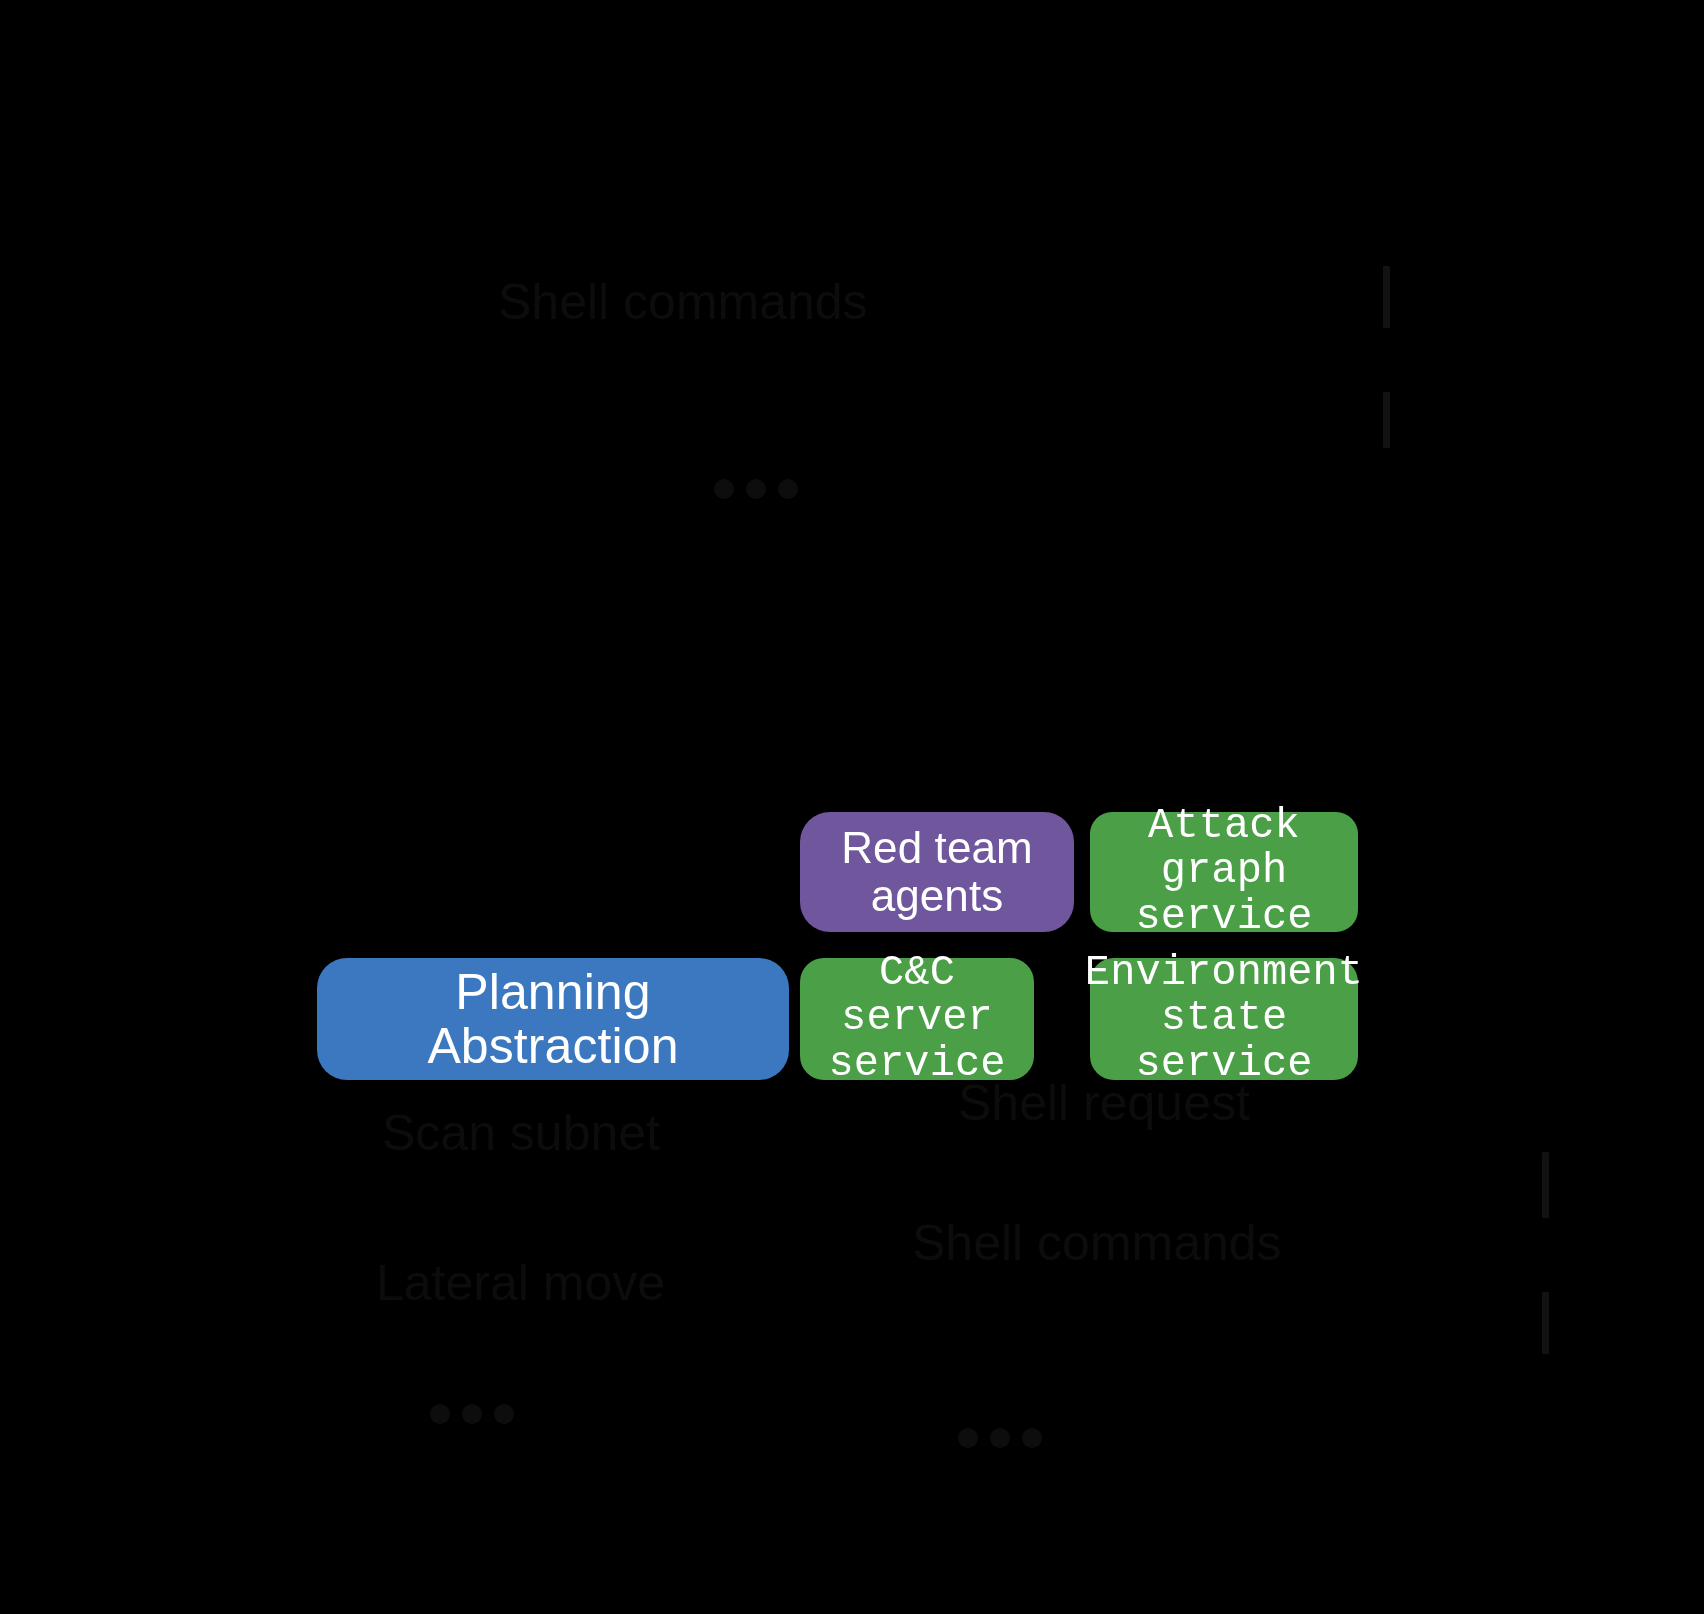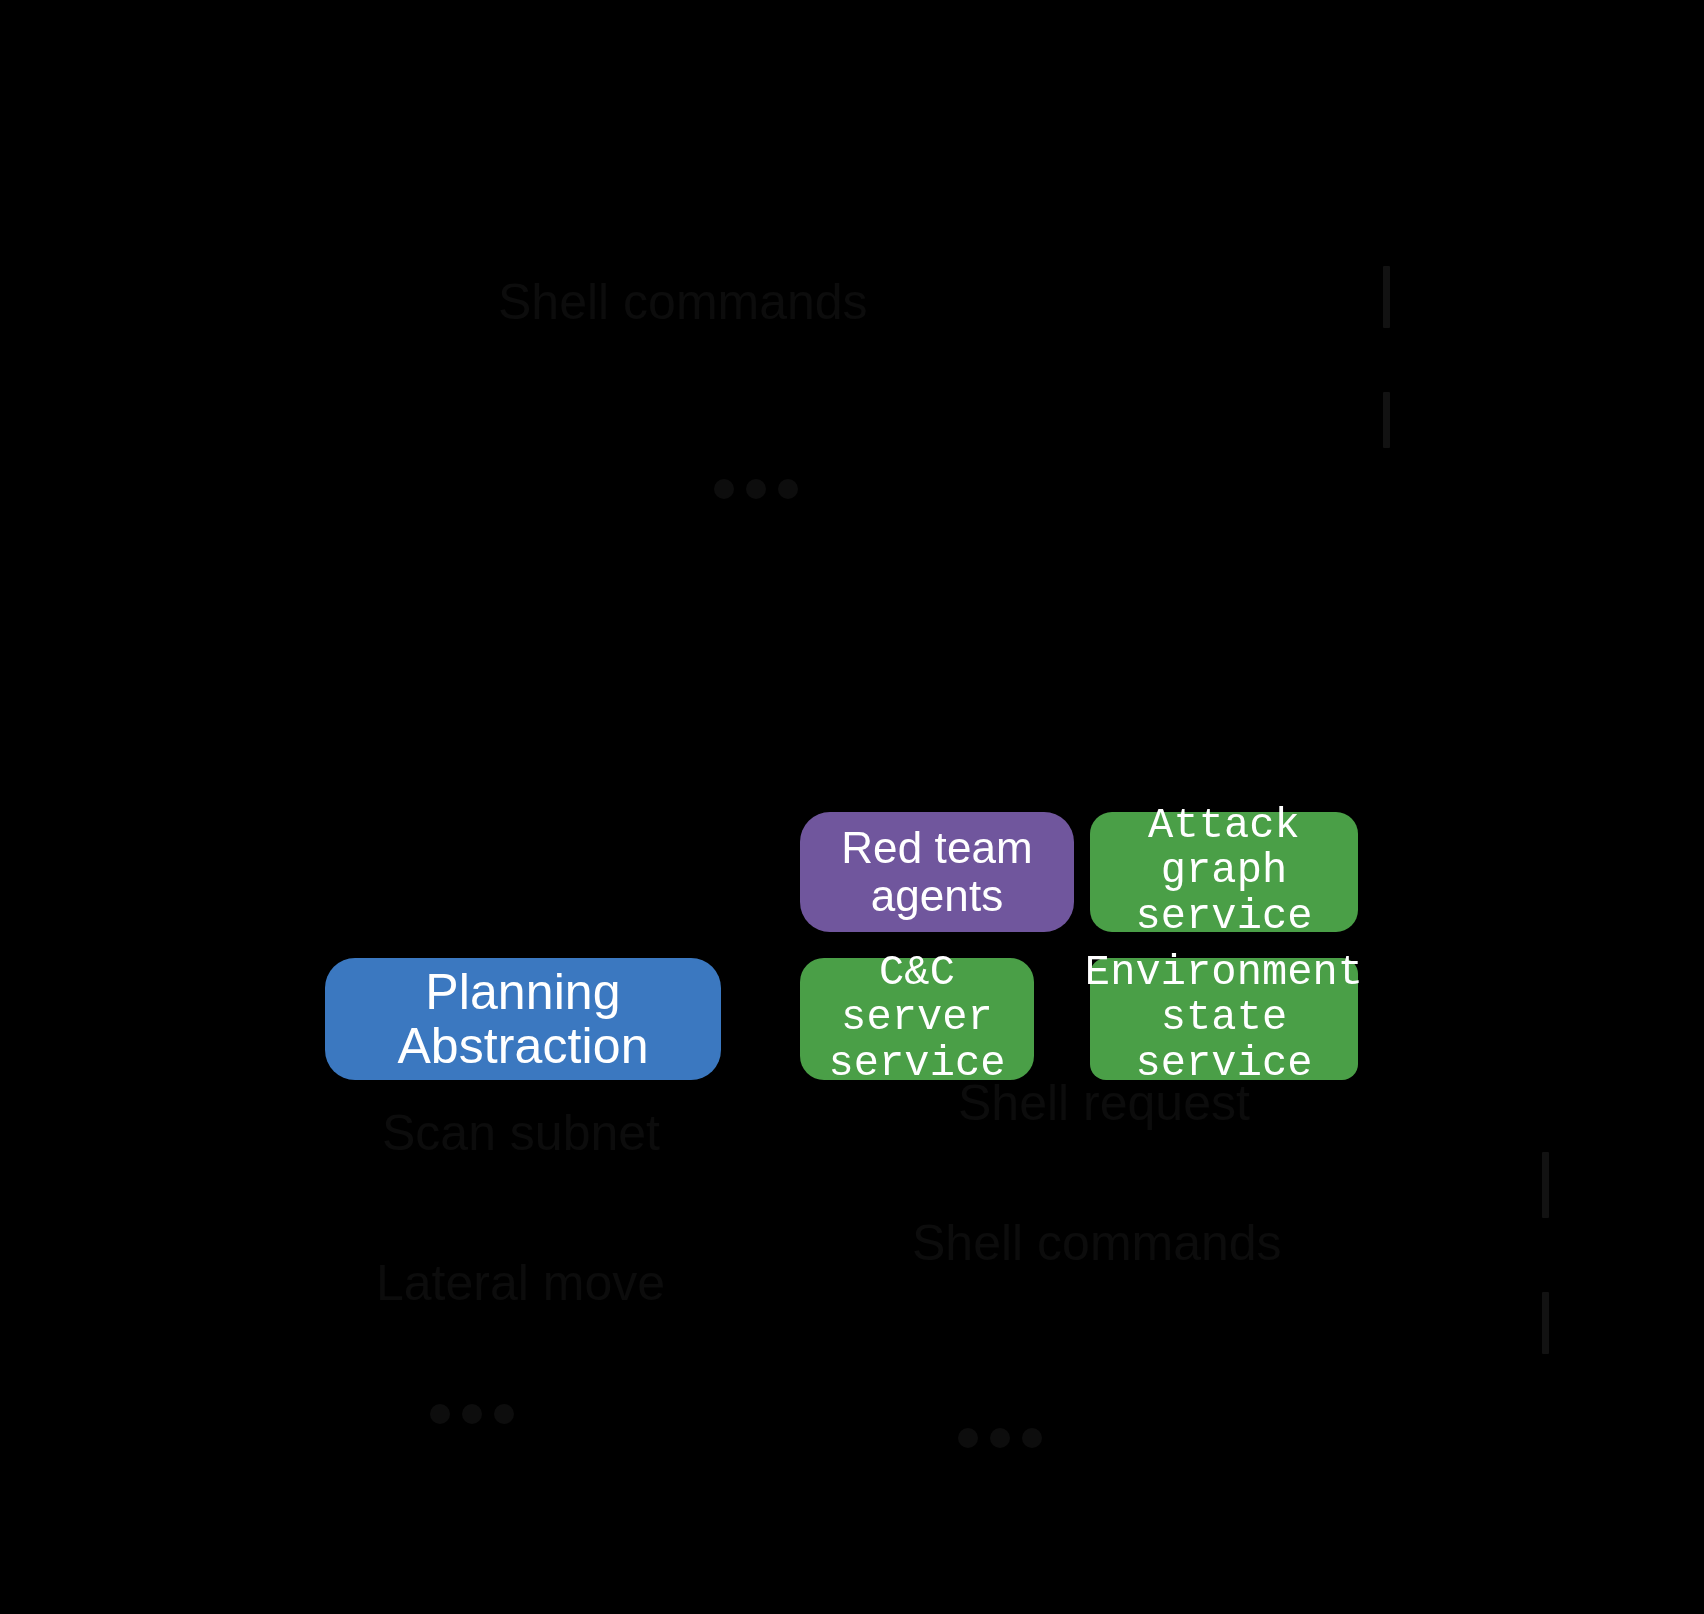--- a/index.html
+++ b/index.html
@@ -42,25 +42,24 @@
     white-space: pre-line;
   }
 
   .node.blue   { background: #3b78c0; }
   .node.purple { background: #70569d; }
   .node.green  { background: #4a9f47; font-family: Liberation Mono, monospace; }
 
   .node-planning {
     left: 317px;
     top: 958px;
-    width: 396px;
+    width: 472px;
     height: 122px;
     font-size: 50px;
     border-radius: 30px;
-    margin-left: 8px;
   }
 
   .node-redteam {
     left: 800px;
     top: 812px;
     width: 274px;
     height: 120px;
     font-size: 44px;
     border-radius: 30px;
   }
@@ -82,21 +81,21 @@
     font-size: 42px;
     border-radius: 24px;
   }
 
   .node-envstate {
     left: 1090px;
     top: 958px;
     width: 268px;
     height: 122px;
     font-size: 42px;
-    border-radius: 16px;
+    border-radius: 24px;
   }
 
   
   .ghost-label {
     position: absolute;
     color: #0c0c0c;
     font-size: 50px;
     white-space: nowrap;
     line-height: 1;
   }

